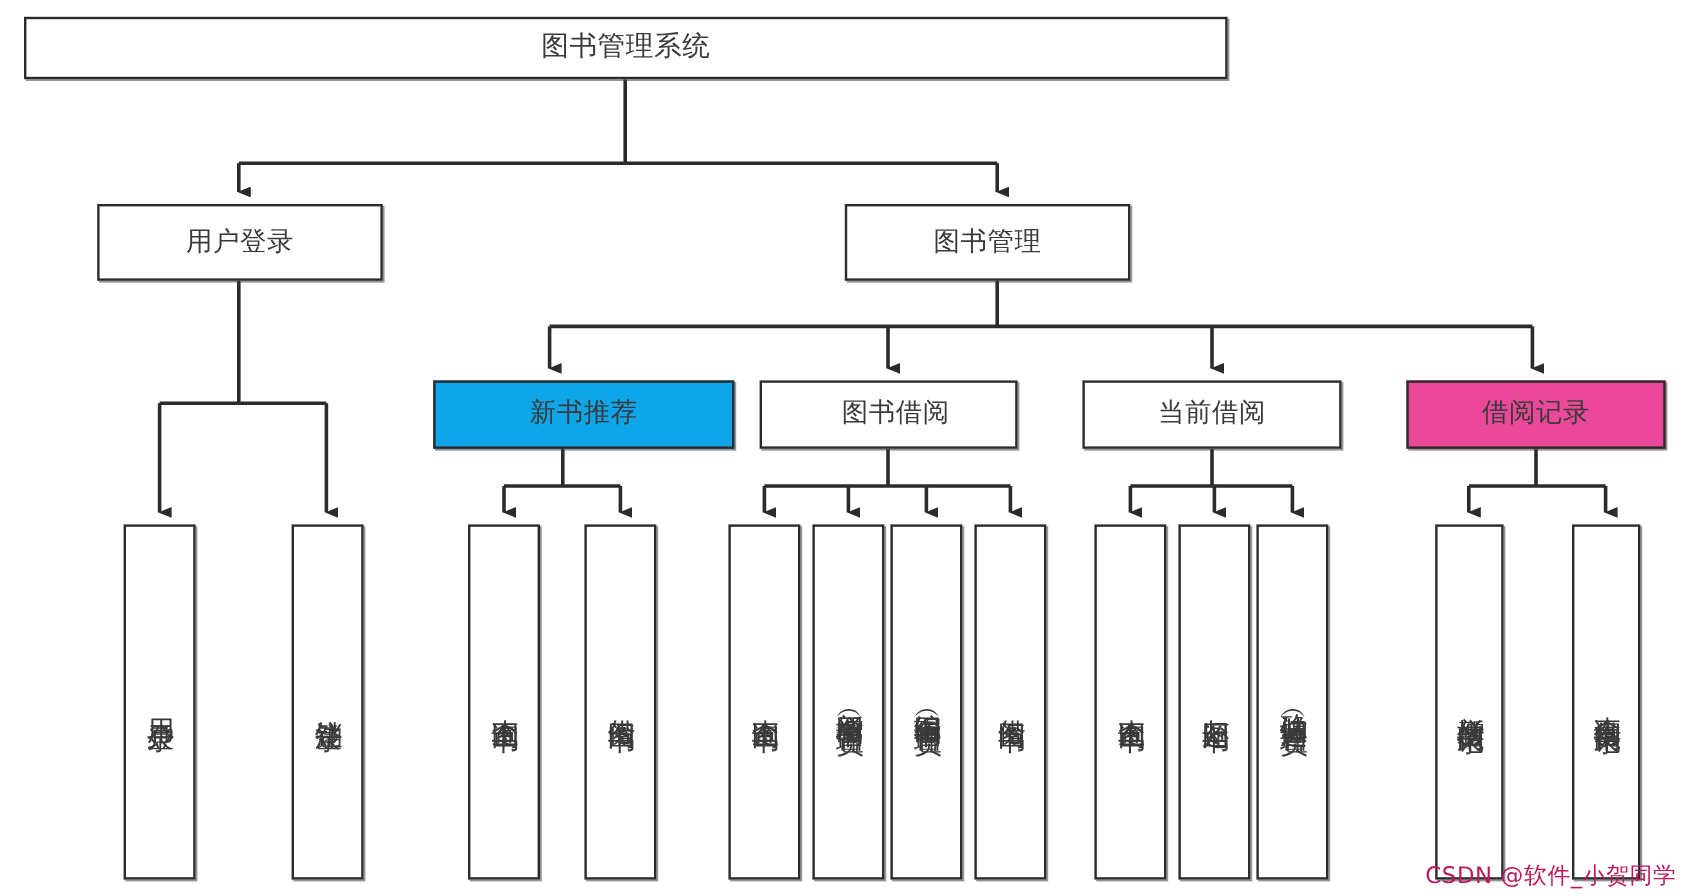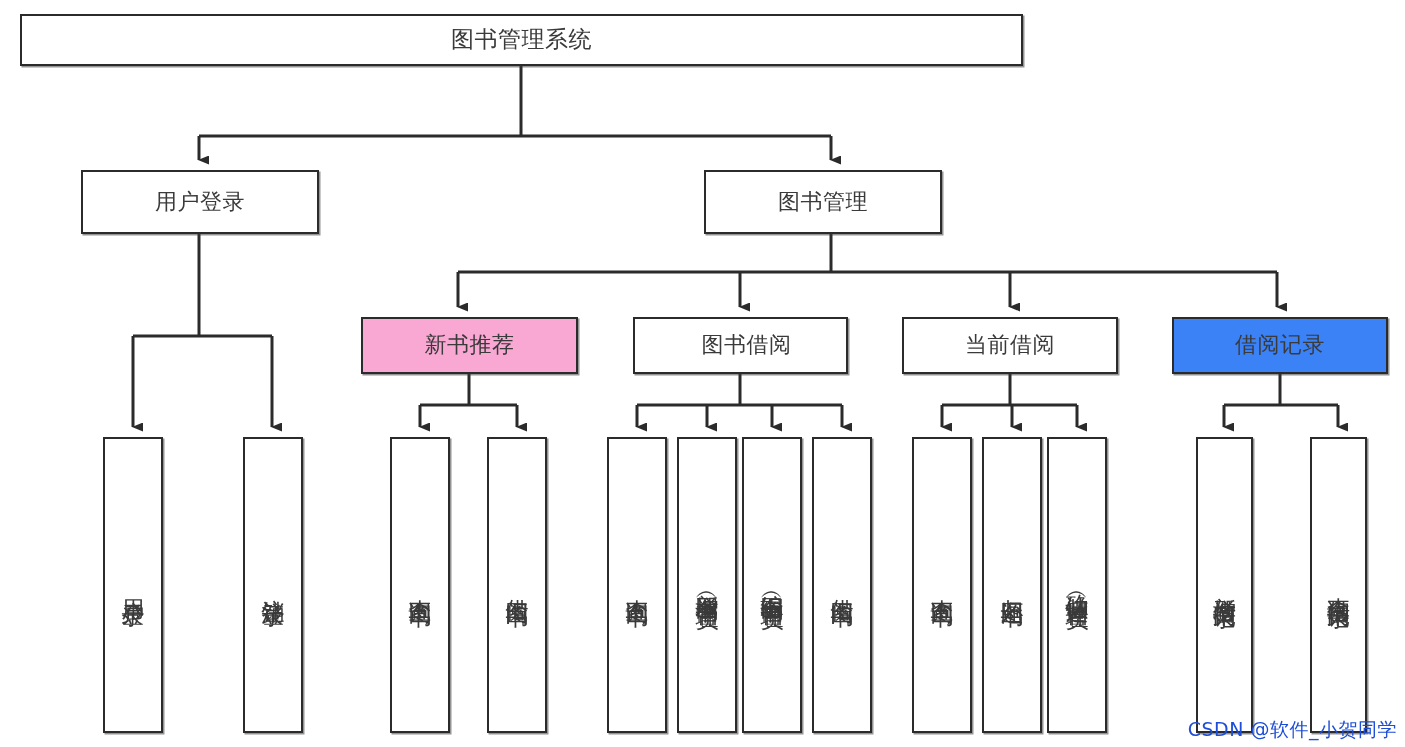--- a/index.html
+++ b/index.html
@@ -129,30 +129,30 @@
     <span class="label">图书管理系统</span>
   </div>
 
   <div class="node horiz" style="left: 81px; top: 170px; width: 238px; height: 64px; border-color: rgb(43, 43, 43); background: rgb(255, 255, 255); color: rgb(58, 58, 58);">
     <span class="label">用户登录</span>
   </div>
   <div class="node horiz" style="left: 704px; top: 170px; width: 238px; height: 64px; border-color: rgb(43, 43, 43); background: rgb(255, 255, 255); color: rgb(58, 58, 58);">
     <span class="label">图书管理</span>
   </div>
 
-  <div class="node horiz" style="left: 361px; top: 317px; width: 217px; height: 57px; border-color: rgb(43, 43, 43); background: #f9a8d4; color: rgb(58, 58, 58);">
+  <div class="node horiz" style="left: 361px; top: 317px; width: 251px; height: 57px; border-color: rgb(43, 43, 43); background: #0ea5e9; color: rgb(58, 58, 58);">
     <span class="label">新书推荐</span>
   </div>
   <div class="node horiz" style="left: 633px; top: 317px; width: 215px; height: 57px; border-color: rgb(43, 43, 43); background: rgb(255, 255, 255); color: rgb(58, 58, 58); padding-left: 12px;">
     <span class="label">图书借阅</span>
   </div>
   <div class="node horiz" style="left: 902px; top: 317px; width: 216px; height: 57px; border-color: rgb(43, 43, 43); background: rgb(255, 255, 255); color: rgb(58, 58, 58);">
     <span class="label">当前借阅</span>
   </div>
-  <div class="node horiz" style="left: 1172px; top: 317px; width: 216px; height: 57px; border-color: rgb(43, 43, 43); background: #3b82f6; color: rgb(58, 58, 58);">
+  <div class="node horiz" style="left: 1172px; top: 317px; width: 216px; height: 57px; border-color: rgb(43, 43, 43); background: #ec4899; color: rgb(58, 58, 58);">
     <span class="label">借阅记录</span>
   </div>
 
   <div class="node vert" style="left: 103px; top: 437px; width: 60px; height: 296px; border-color: rgb(43, 43, 43); background: rgb(255, 255, 255); color: rgb(58, 58, 58);">
     <span class="label">用户登录</span>
   </div>
   <div class="node vert" style="left: 243px; top: 437px; width: 60px; height: 296px; border-color: rgb(43, 43, 43); background: rgb(255, 255, 255); color: rgb(58, 58, 58);">
     <span class="label">注销登录</span>
   </div>
   <div class="node vert" style="left: 390px; top: 437px; width: 60px; height: 296px; border-color: rgb(43, 43, 43); background: rgb(255, 255, 255); color: rgb(58, 58, 58);">
@@ -182,15 +182,15 @@
   <div class="node vert" style="left: 1047px; top: 437px; width: 60px; height: 296px; border-color: rgb(43, 43, 43); background: rgb(255, 255, 255); color: rgb(58, 58, 58);">
     <span class="label">确认归还（管理员）</span>
   </div>
   <div class="node vert" style="left: 1196px; top: 437px; width: 57px; height: 296px; border-color: rgb(43, 43, 43); background: rgb(255, 255, 255); color: rgb(58, 58, 58);">
     <span class="label">新增借阅记录</span>
   </div>
   <div class="node vert" style="left: 1310px; top: 437px; width: 57px; height: 296px; border-color: rgb(43, 43, 43); background: rgb(255, 255, 255); color: rgb(58, 58, 58);">
     <span class="label">查询借阅记录</span>
   </div>
 
-  <div class="watermark" style="color: #1d4ed8;">CSDN @软件_小贺同学</div>
+  <div class="watermark" style="color: #be185d;">CSDN @软件_小贺同学</div>
 
 </div>
 
 </body></html>

